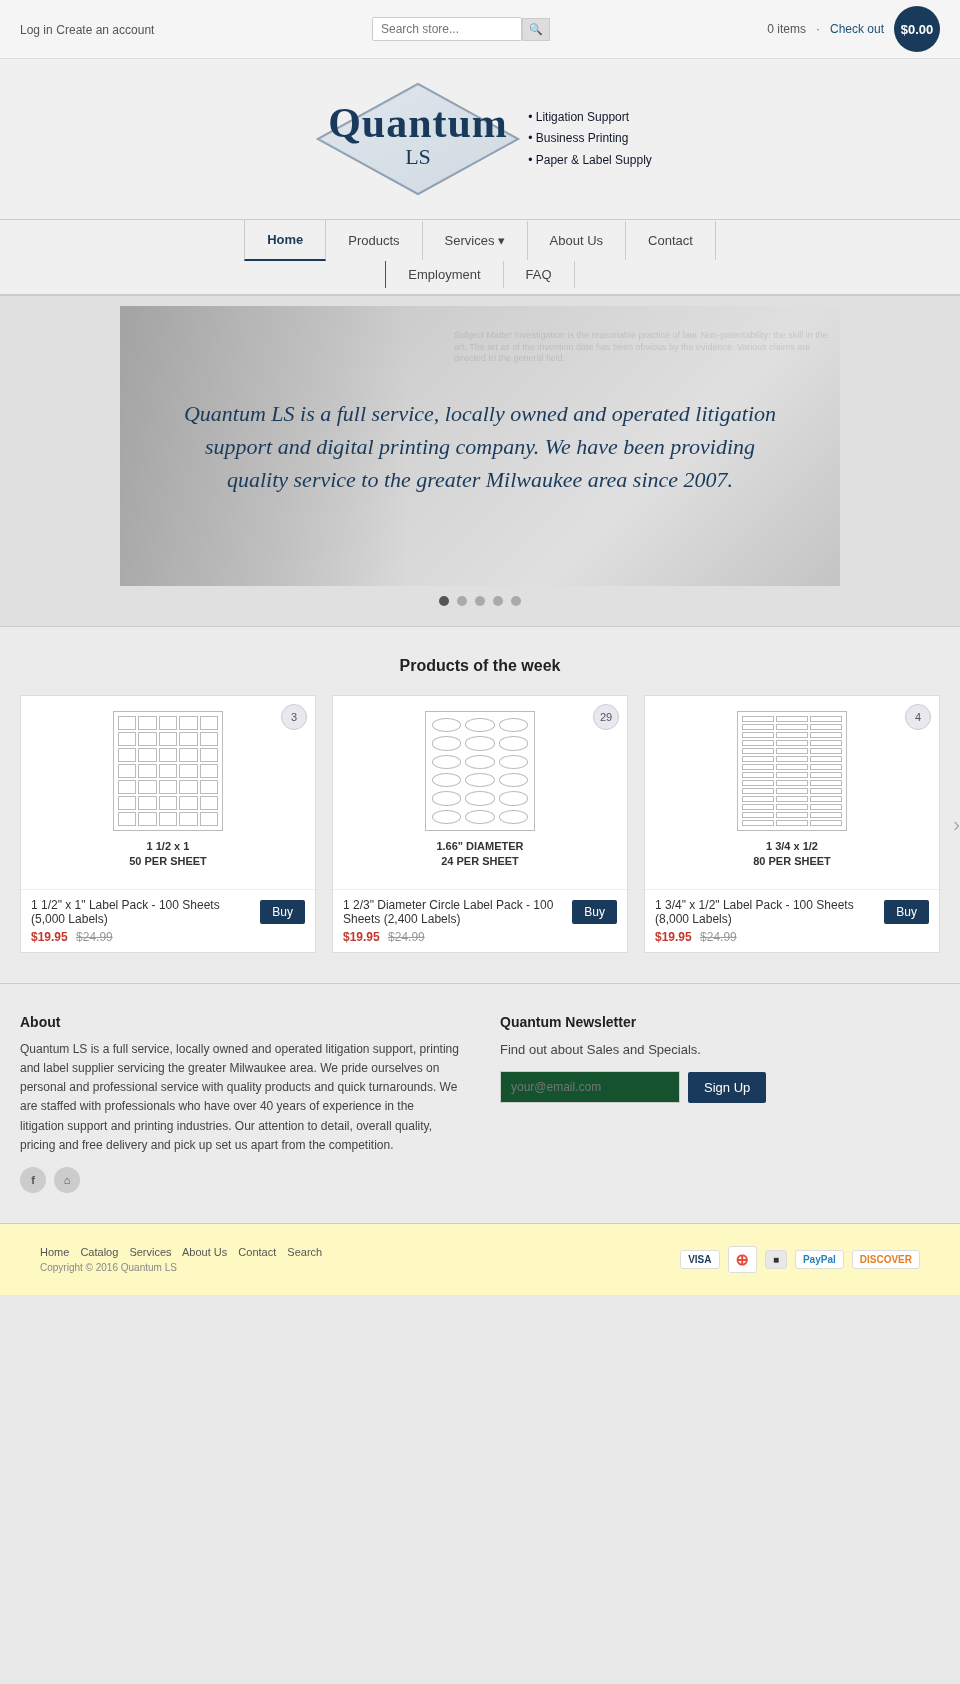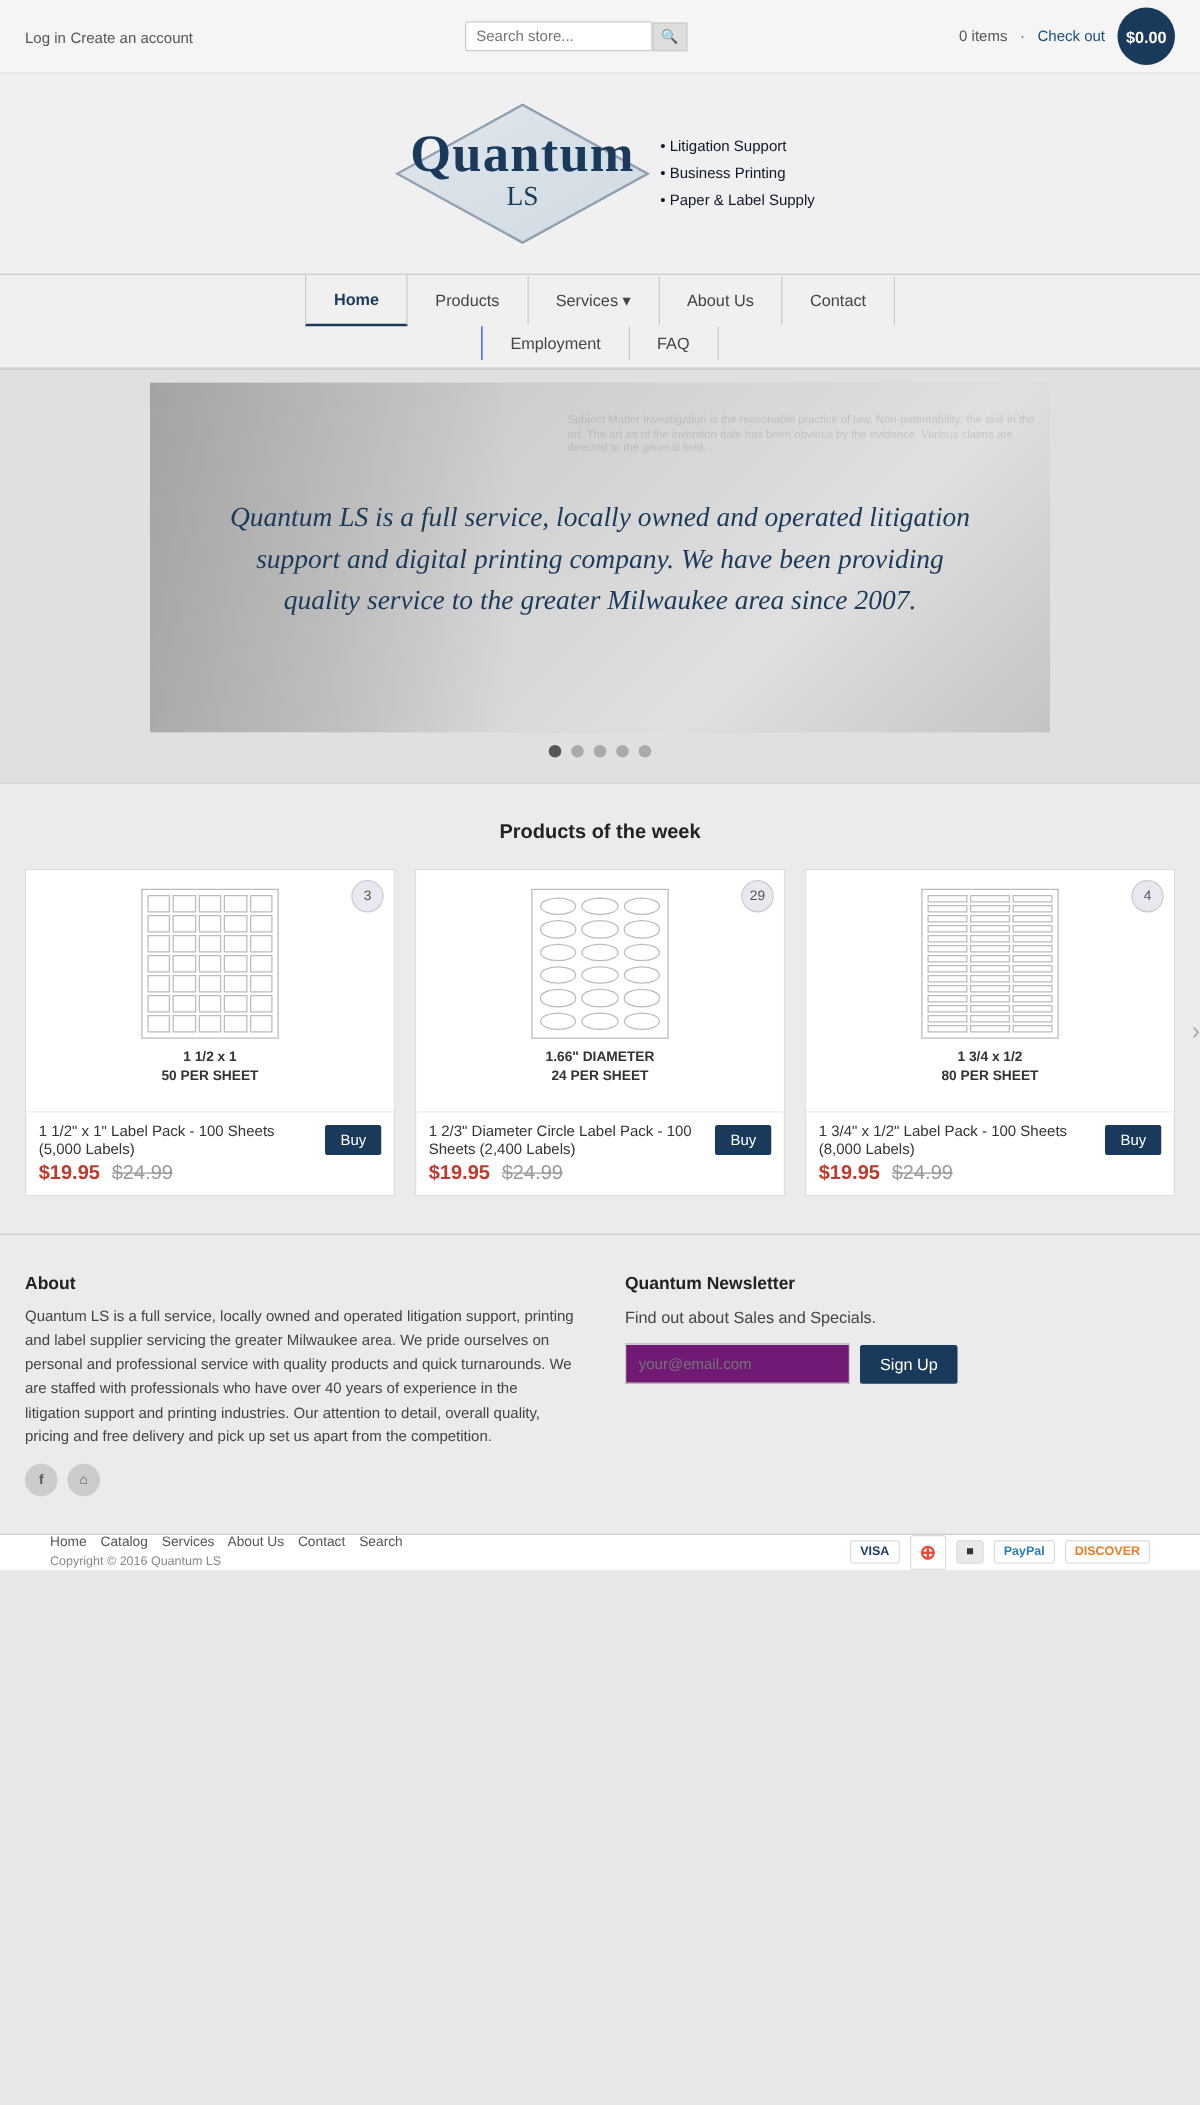--- a/index.html
+++ b/index.html
@@ -251,21 +251,21 @@
     .buy-btn {
       background: #1a3a5c;
       color: white;
       border: none;
       padding: 5px 12px;
       font-size: 12px;
       cursor: pointer;
       white-space: nowrap;
       border-radius: 2px;
     }
-    .price-row { font-size: 16px; color: #c0392b; }
+    .price-row { font-size: 12px; color: #c0392b; }
     .price-sale { font-weight: bold; color: #c0392b; }
     .price-original { text-decoration: line-through; color: #999; margin-left: 5px; }
     .products-next {
       position: absolute;
       right: -20px;
       top: 50%;
       transform: translateY(-50%);
       font-size: 20px;
       color: #aaa;
       cursor: pointer;
@@ -322,37 +322,37 @@
       display: flex;
       gap: 8px;
       align-items: center;
     }
     .newsletter-input {
       border: 1px solid #ccc;
       padding: 8px 10px;
       font-size: 12px;
       width: 180px;
       color: #999;
-      background: #701a75;
+      background: #14532d;
     }
     .signup-btn {
       background: #1a3a5c;
       color: white;
       border: none;
       padding: 8px 16px;
       font-size: 13px;
       cursor: pointer;
       border-radius: 2px;
     }
 
     
     .site-footer {
-      background: #ffffff;
+      background: #fef9c3;
       border-top: 1px solid #ccc;
-      padding: 0 40px;
+      padding: 22px 40px;
       display: flex;
       justify-content: space-between;
       align-items: center;
     }
     .footer-links { font-size: 11px; color: #555; }
     .footer-links a { color: #555; text-decoration: none; margin-right: 8px; }
     .footer-copyright { font-size: 10px; color: #888; margin-top: 4px; }
     .footer-payments {
       display: flex;
       gap: 8px;

